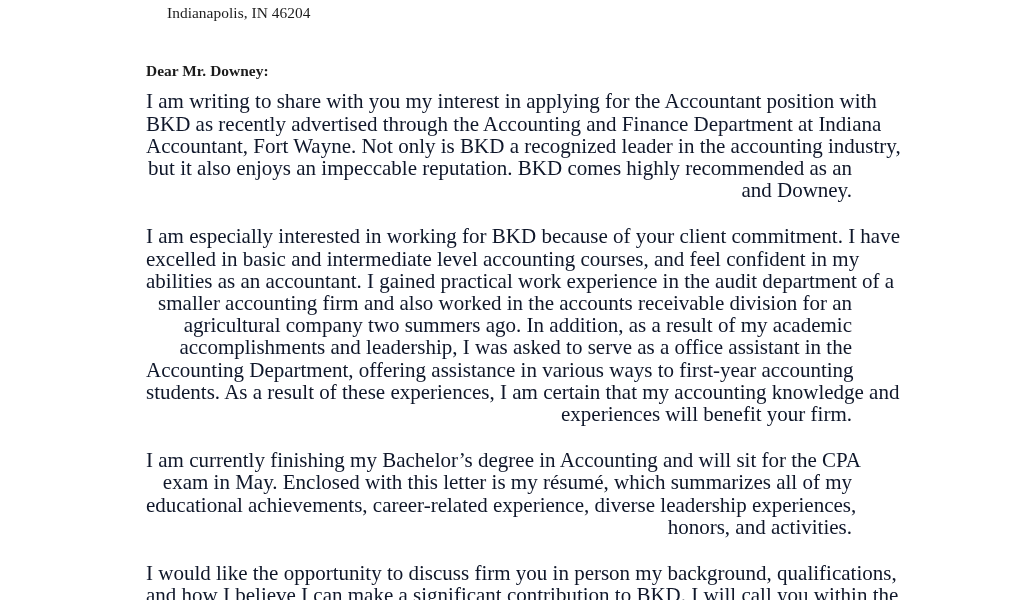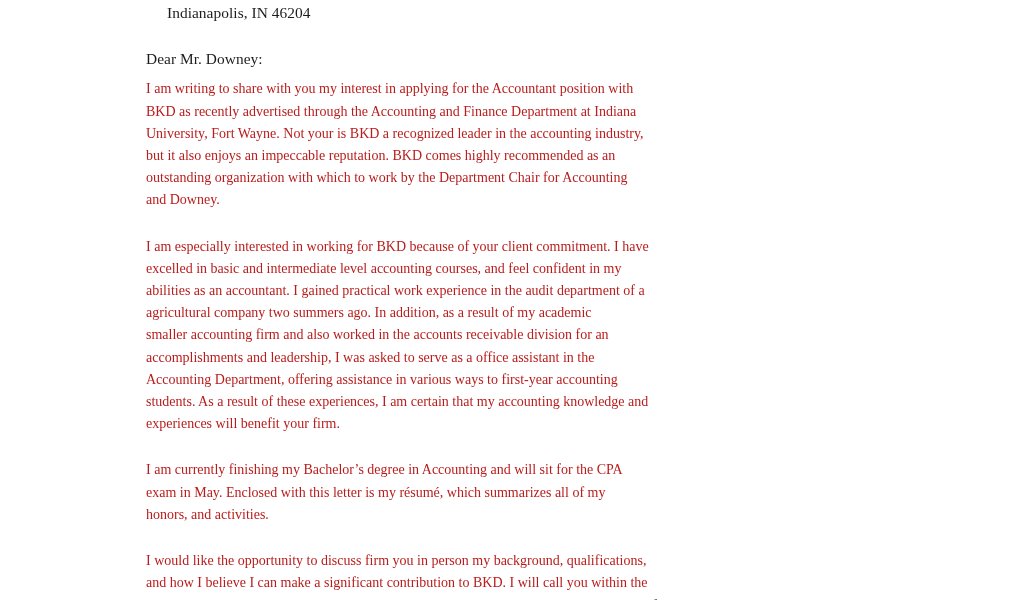--- a/index.html
+++ b/index.html
@@ -39,38 +39,40 @@
     margin: 0;
     -webkit-font-smoothing: antialiased;
   }
 
   .address-block {
     padding-top: 2px;
     margin-left: 21px;
   }
 
   .salutation {
-    margin-top: 24px;
+    margin-top: 36px;
+    font-weight: bold;
   }
 
   .para {
     margin-top: 24px;
   }
 
   .para.first {
     margin-top: 8px;
   }
 
   
   .para .ln {
     display: block;
-    font-size: 14px;
+    font-size: 21px;
     line-height: 22.2px;
-    color: #b91c1c;
+    color: #0f172a;
     white-space: nowrap;
+    text-align: right;
   }
 
   
   .clipped-line {
     display: block;
     font-size: 15.4px;
     line-height: 22.2px;
     color: #1c1c1c;
     white-space: nowrap;
     height: 11px;
@@ -85,41 +87,41 @@
 
     <div class="address-block">
       <div class="line">Indianapolis, IN  46204</div>
     </div>
 
     <div class="line salutation">Dear Mr. Downey:</div>
 
     <div class="para first">
       <span class="ln">I am writing to share with you my interest in applying for the Accountant position with</span>
       <span class="ln">BKD as recently advertised through the Accounting and Finance Department at Indiana</span>
-      <span class="ln">University, Fort Wayne. Not your is BKD a recognized leader in the accounting industry,</span>
+      <span class="ln">Accountant, Fort Wayne. Not only is BKD a recognized leader in the accounting industry,</span>
       <span class="ln">but it also enjoys an impeccable reputation. BKD comes highly recommended as an</span>
-      <span class="ln">outstanding organization with which to work by the Department Chair for Accounting</span>
       <span class="ln">and Downey.</span>
     </div>
 
     <div class="para">
       <span class="ln">I am especially interested in working for BKD because of your client commitment. I have</span>
       <span class="ln">excelled in basic and intermediate level accounting courses, and feel confident in my</span>
       <span class="ln">abilities as an accountant. I gained practical work experience in the audit department of a</span>
+      <span class="ln">smaller accounting firm and also worked in the accounts receivable division for an</span>
       <span class="ln">agricultural company two summers ago. In addition, as a result of my academic</span>
-      <span class="ln">smaller accounting firm and also worked in the accounts receivable division for an</span>
       <span class="ln">accomplishments and leadership, I was asked to serve as a office assistant in the</span>
       <span class="ln">Accounting Department, offering assistance in various ways to first-year accounting</span>
       <span class="ln">students. As a result of these experiences, I am certain that my accounting knowledge and</span>
       <span class="ln">experiences will benefit your firm.</span>
     </div>
 
     <div class="para">
       <span class="ln">I am currently finishing my Bachelor’s degree in Accounting and will sit for the CPA</span>
       <span class="ln">exam in May.  Enclosed with this letter is my résumé, which summarizes all of my</span>
+      <span class="ln">educational achievements, career-related experience, diverse leadership experiences,</span>
       <span class="ln">honors, and activities.</span>
     </div>
 
     <div class="para">
       <span class="ln">I would like the opportunity to discuss firm you in person my background, qualifications,</span>
       <span class="ln">and how I believe I can make a significant contribution to BKD. I will call you within the</span>
       <span class="clipped-line">next 10 days to discuss when such a meeting would be possible.  In the meantime, feel</span>
     </div>
 
   </div>

